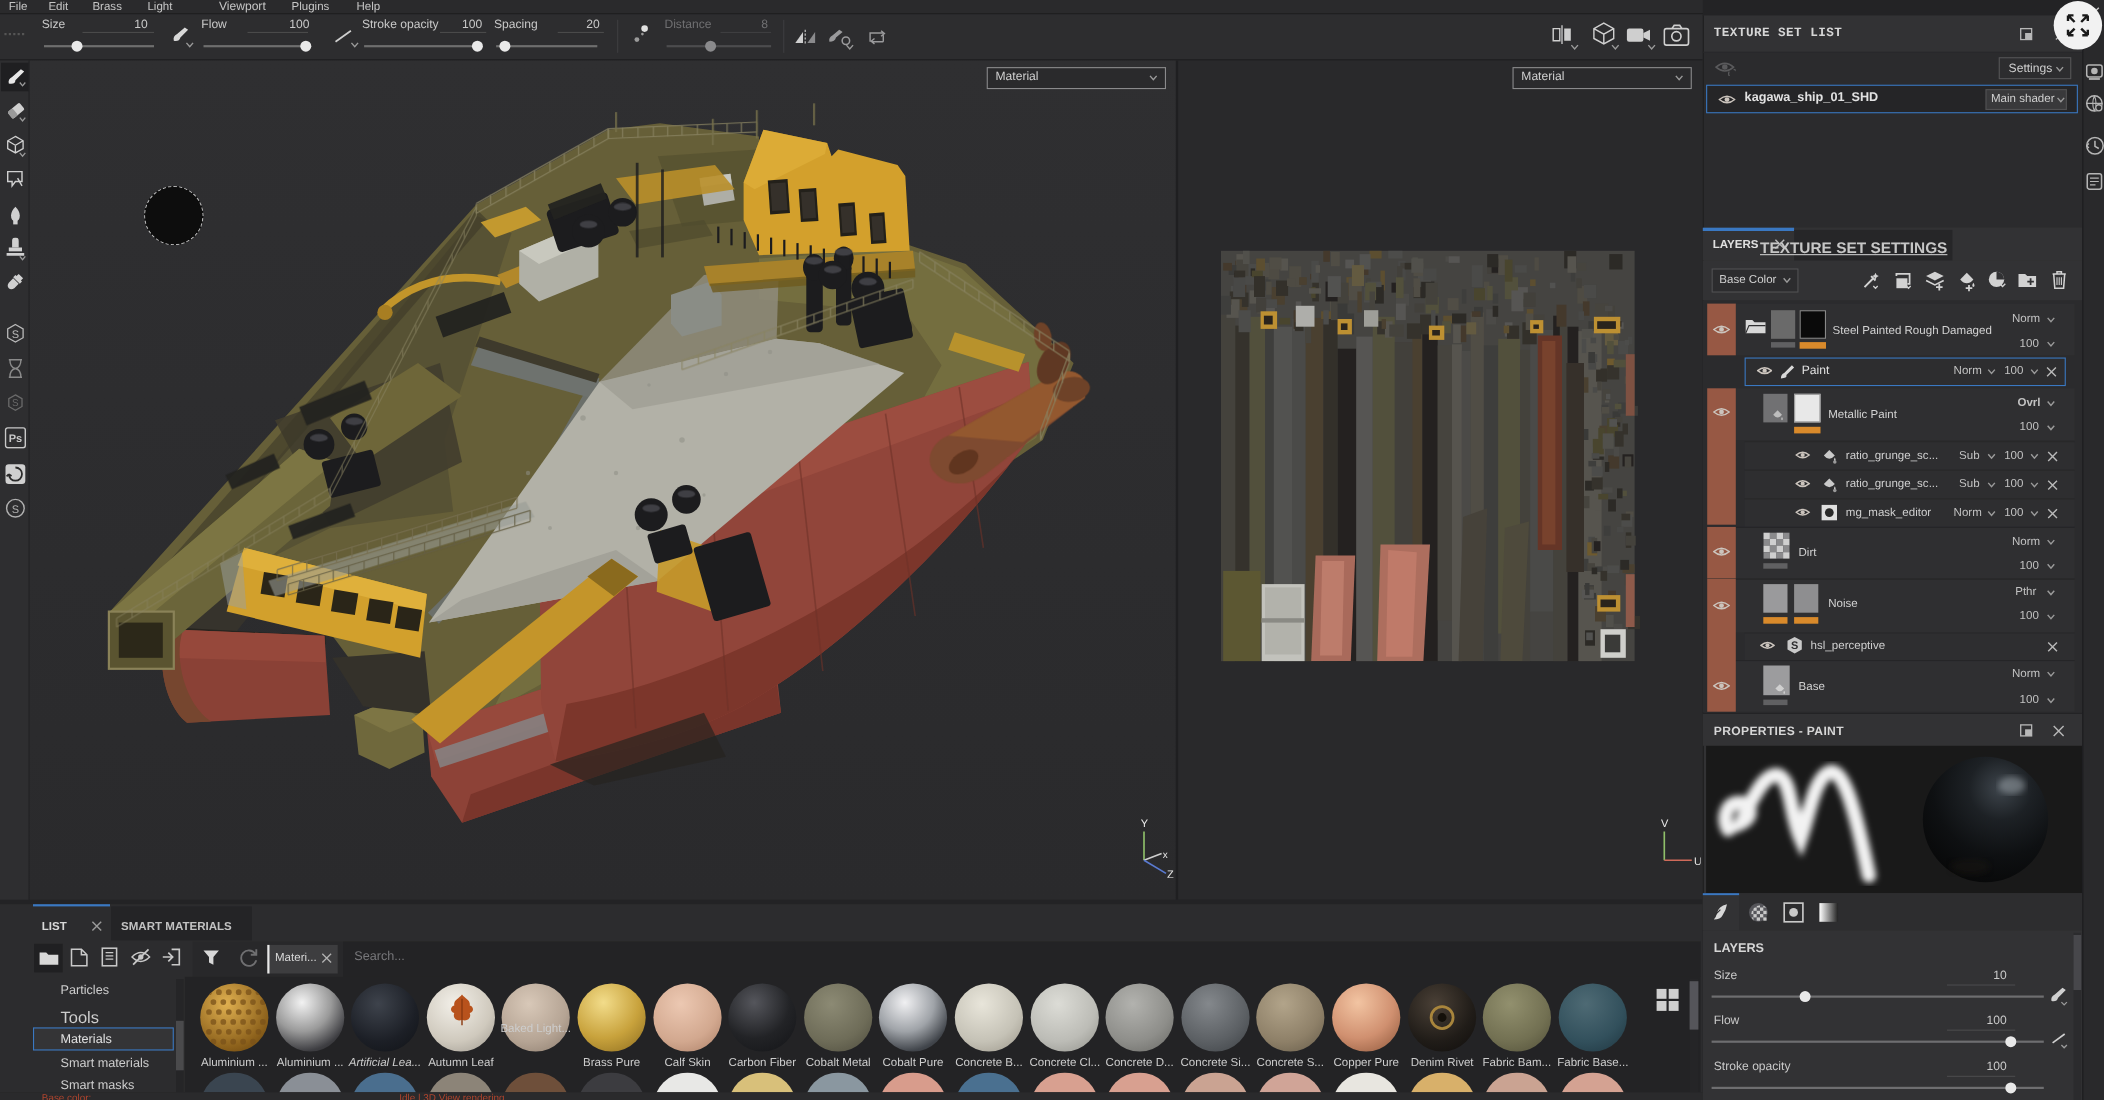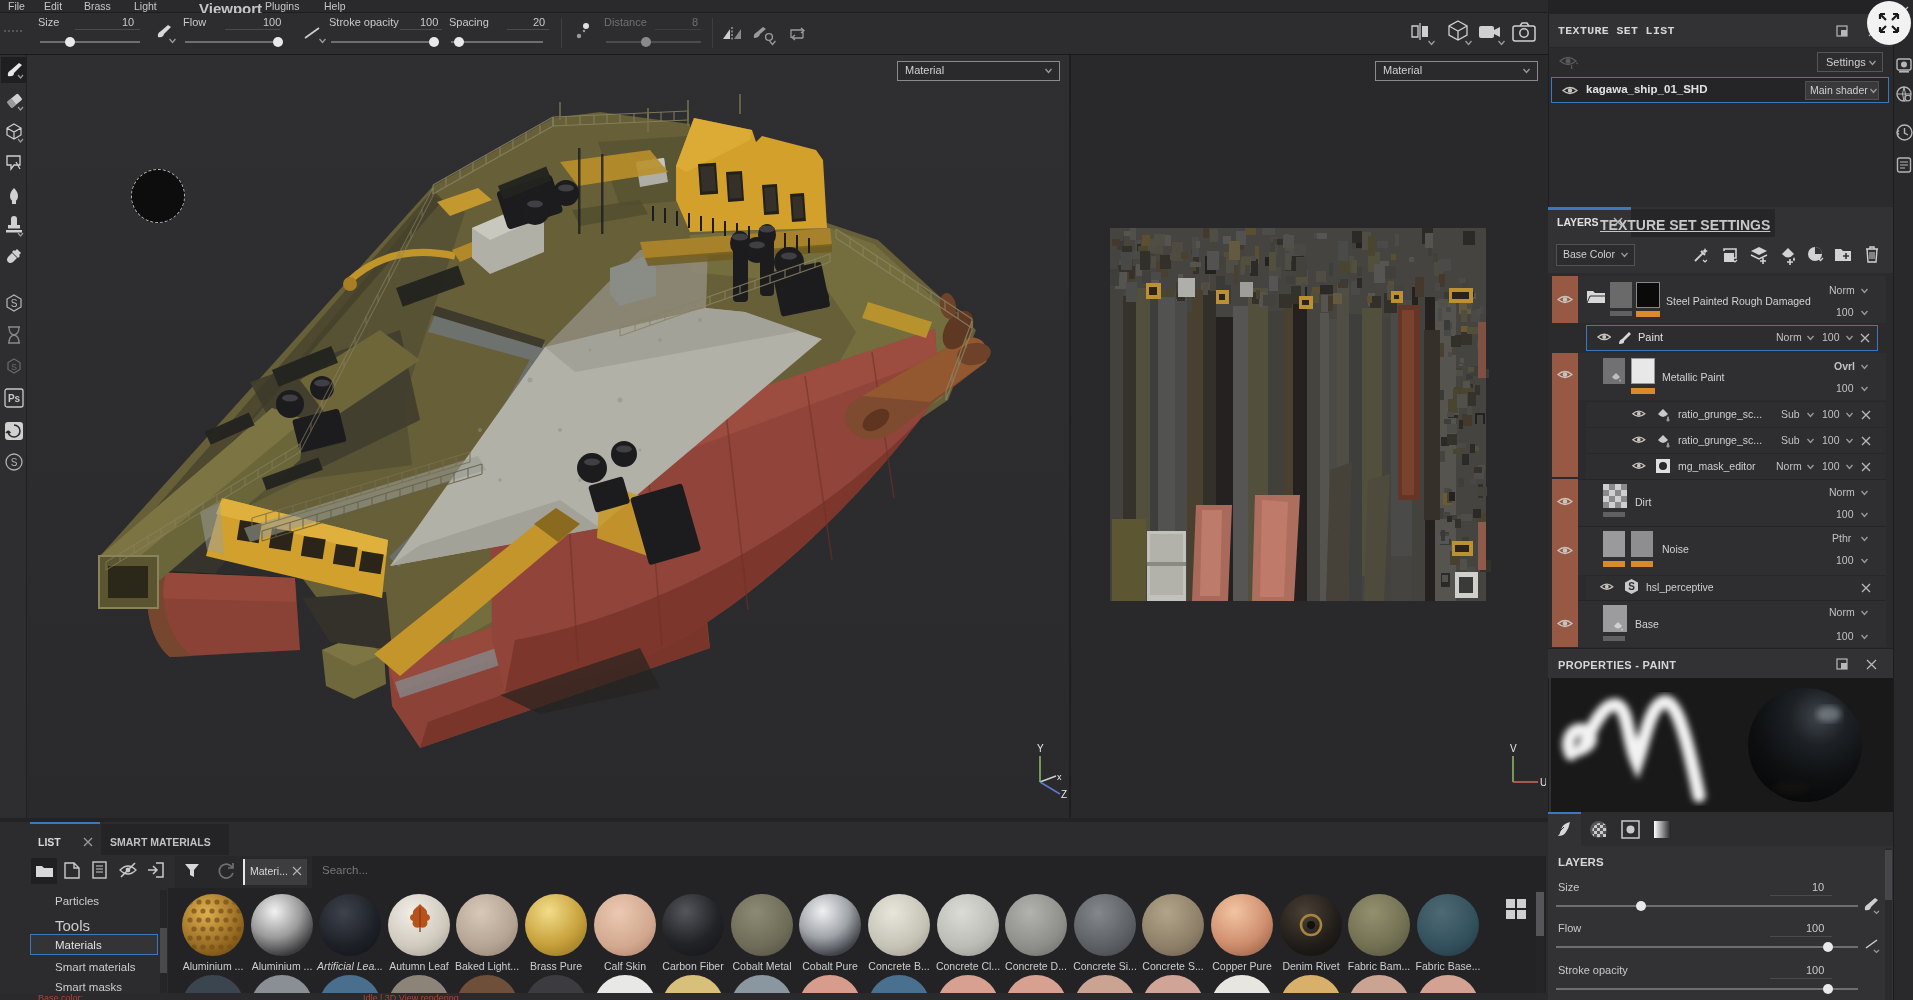--- a/index.html
+++ b/index.html
@@ -3,21 +3,21 @@
 html,body{margin:0;padding:0;width:1913px;height:1000px;overflow:hidden;background:#232325;font-family:"Liberation Sans",sans-serif;}
 div{position:absolute;box-sizing:border-box;}
 .t{white-space:nowrap;}
 svg{position:absolute;}
 </style></head><body>
 <div class="" style="left:0px;top:0px;width:1913px;height:13px;background:#2a2a2c;border-bottom:1px solid #1d1d1f;"></div>
 <div class="t " style="left:8px;top:0px;font-size:10.5px;color:#c6c6c6;font-weight:normal;">File</div>
 <div class="t " style="left:44px;top:0px;font-size:10.5px;color:#c6c6c6;font-weight:normal;">Edit</div>
 <div class="t " style="left:84px;top:0px;font-size:10.5px;color:#c6c6c6;font-weight:normal;">Brass</div>
 <div class="t " style="left:134px;top:0px;font-size:10.5px;color:#c6c6c6;font-weight:normal;">Light</div>
-<div class="t " style="left:199px;top:0px;font-size:15px;color:#c6c6c6;font-weight:bold;">Viewport</div>
+<div class="t " style="left:199px;top:0px;font-size:11px;color:#c6c6c6;font-weight:normal;">Viewport</div>
 <div class="t " style="left:265px;top:0px;font-size:10.5px;color:#c6c6c6;font-weight:normal;">Plugins</div>
 <div class="t " style="left:324px;top:0px;font-size:10.5px;color:#c6c6c6;font-weight:normal;">Help</div>
 <div class="" style="left:0px;top:13px;width:1548px;height:42px;background:#2d2d2f;border-bottom:1px solid #1a1a1c;"></div>
 <div class="" style="left:1548px;top:0px;width:365px;height:14px;background:#232325;"></div>
 <div class="" style="left:4px;top:30px;width:2px;height:2px;background:#555;"></div>
 <div class="" style="left:8px;top:30px;width:2px;height:2px;background:#555;"></div>
 <div class="" style="left:12px;top:30px;width:2px;height:2px;background:#555;"></div>
 <div class="" style="left:16px;top:30px;width:2px;height:2px;background:#555;"></div>
 <div class="" style="left:20px;top:30px;width:2px;height:2px;background:#555;"></div>
 <div class="t " style="left:38px;top:16px;font-size:11px;color:#c9c9c9;font-weight:normal;">Size</div>
@@ -895,21 +895,21 @@
 <div style="left:168px;top:888px;width:1378px;height:105px;background:#232325;"></div>
 <div style="left:182px;top:894px;width:62px;height:62px;border-radius:50%;background:radial-gradient(circle at 38% 30%,#e0b050,#8a5f1a 70%,#5a3c10);"></div>
 <div class="t" style="left:213px;top:960px;transform:translateX(-50%);font-size:10.5px;color:#cdcdcd;">Aluminium ...</div>
 <div style="left:251px;top:894px;width:62px;height:62px;border-radius:50%;background:radial-gradient(circle at 38% 28%,#f2f2f2,#9a9a9a 45%,#3e3e42 75%,#222222);"></div>
 <div class="t" style="left:282px;top:960px;transform:translateX(-50%);font-size:10.5px;color:#cdcdcd;">Aluminium ...</div>
 <div style="left:319px;top:894px;width:62px;height:62px;border-radius:50%;background:radial-gradient(circle at 40% 30%,#3e434c,#1c1f26 60%,#101216);"></div>
 <div class="t" style="left:350px;top:960px;transform:translateX(-50%);font-size:10.5px;color:#cdcdcd;font-style:italic;">Artificial Lea...</div>
 <div style="left:388px;top:894px;width:62px;height:62px;border-radius:50%;background:radial-gradient(circle at 40% 30%,#f2efe8,#cfc9bd 60%,#9a958c);"></div>
 <div class="t" style="left:419px;top:960px;transform:translateX(-50%);font-size:10.5px;color:#cdcdcd;">Autumn Leaf</div>
 <div style="left:456px;top:894px;width:62px;height:62px;border-radius:50%;background:radial-gradient(circle at 40% 30%,#d8c8b8,#b5a494 60%,#8a7a6c);"></div>
-<div class="t" style="left:487px;top:960px;transform:translateX(-50%);font-size:10.5px;color:#cdcdcd;">Baked Light...</div>
+<div class="t" style="left:487px;top:929px;transform:translateX(-50%);font-size:10.5px;color:#cdcdcd;">Baked Light...</div>
 <div style="left:525px;top:894px;width:62px;height:62px;border-radius:50%;background:radial-gradient(circle at 38% 28%,#f2dc8a,#c8a23c 55%,#8a6a1e);"></div>
 <div class="t" style="left:556px;top:960px;transform:translateX(-50%);font-size:10.5px;color:#cdcdcd;">Brass Pure</div>
 <div style="left:594px;top:894px;width:62px;height:62px;border-radius:50%;background:radial-gradient(circle at 40% 30%,#ecc8b2,#d2a88f 60%,#a87c64);"></div>
 <div class="t" style="left:625px;top:960px;transform:translateX(-50%);font-size:10.5px;color:#cdcdcd;">Calf Skin</div>
 <div style="left:662px;top:894px;width:62px;height:62px;border-radius:50%;background:radial-gradient(circle at 38% 28%,#55565c,#222326 55%,#121316);"></div>
 <div class="t" style="left:693px;top:960px;transform:translateX(-50%);font-size:10.5px;color:#cdcdcd;">Carbon Fiber</div>
 <div style="left:731px;top:894px;width:62px;height:62px;border-radius:50%;background:radial-gradient(circle at 40% 30%,#8c8a74,#6e6c58 60%,#4c4a3c);"></div>
 <div class="t" style="left:762px;top:960px;transform:translateX(-50%);font-size:10.5px;color:#cdcdcd;">Cobalt Metal</div>
 <div style="left:799px;top:894px;width:62px;height:62px;border-radius:50%;background:radial-gradient(circle at 38% 28%,#f0f0f2,#9fa3a8 45%,#42464c 75%,#26282c);"></div>
 <div class="t" style="left:830px;top:960px;transform:translateX(-50%);font-size:10.5px;color:#cdcdcd;">Cobalt Pure</div>

